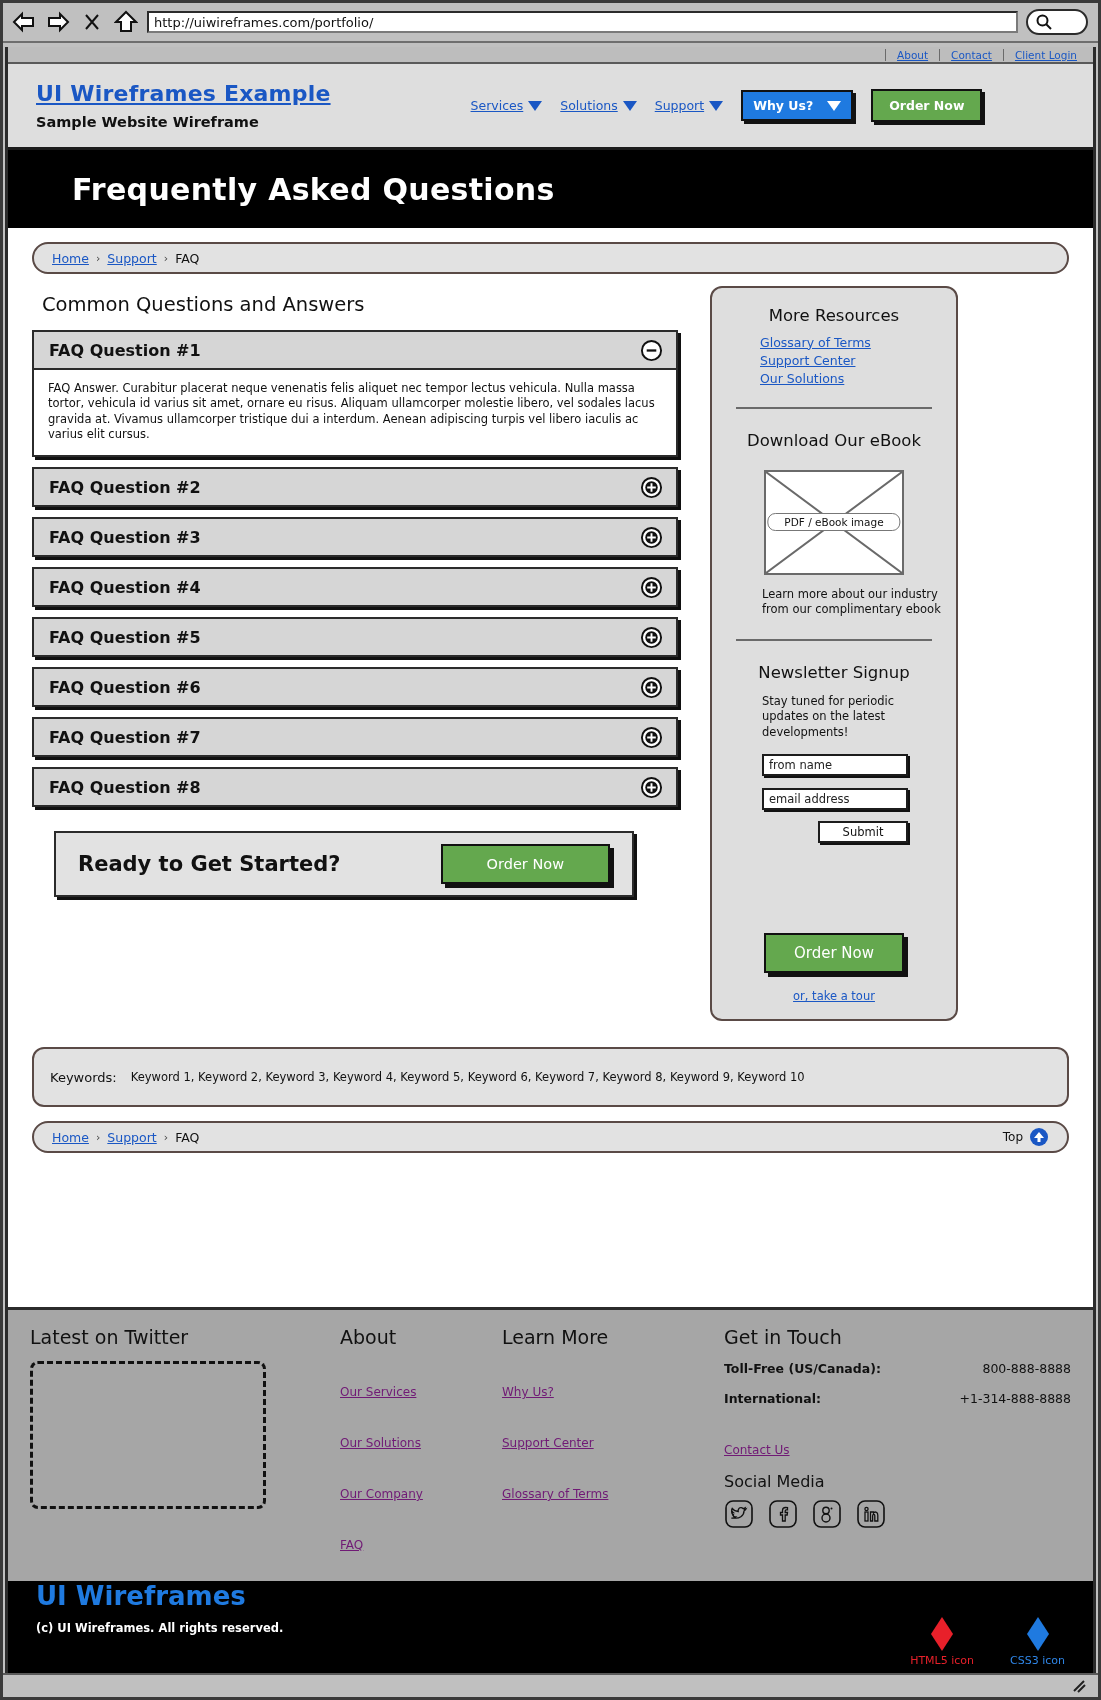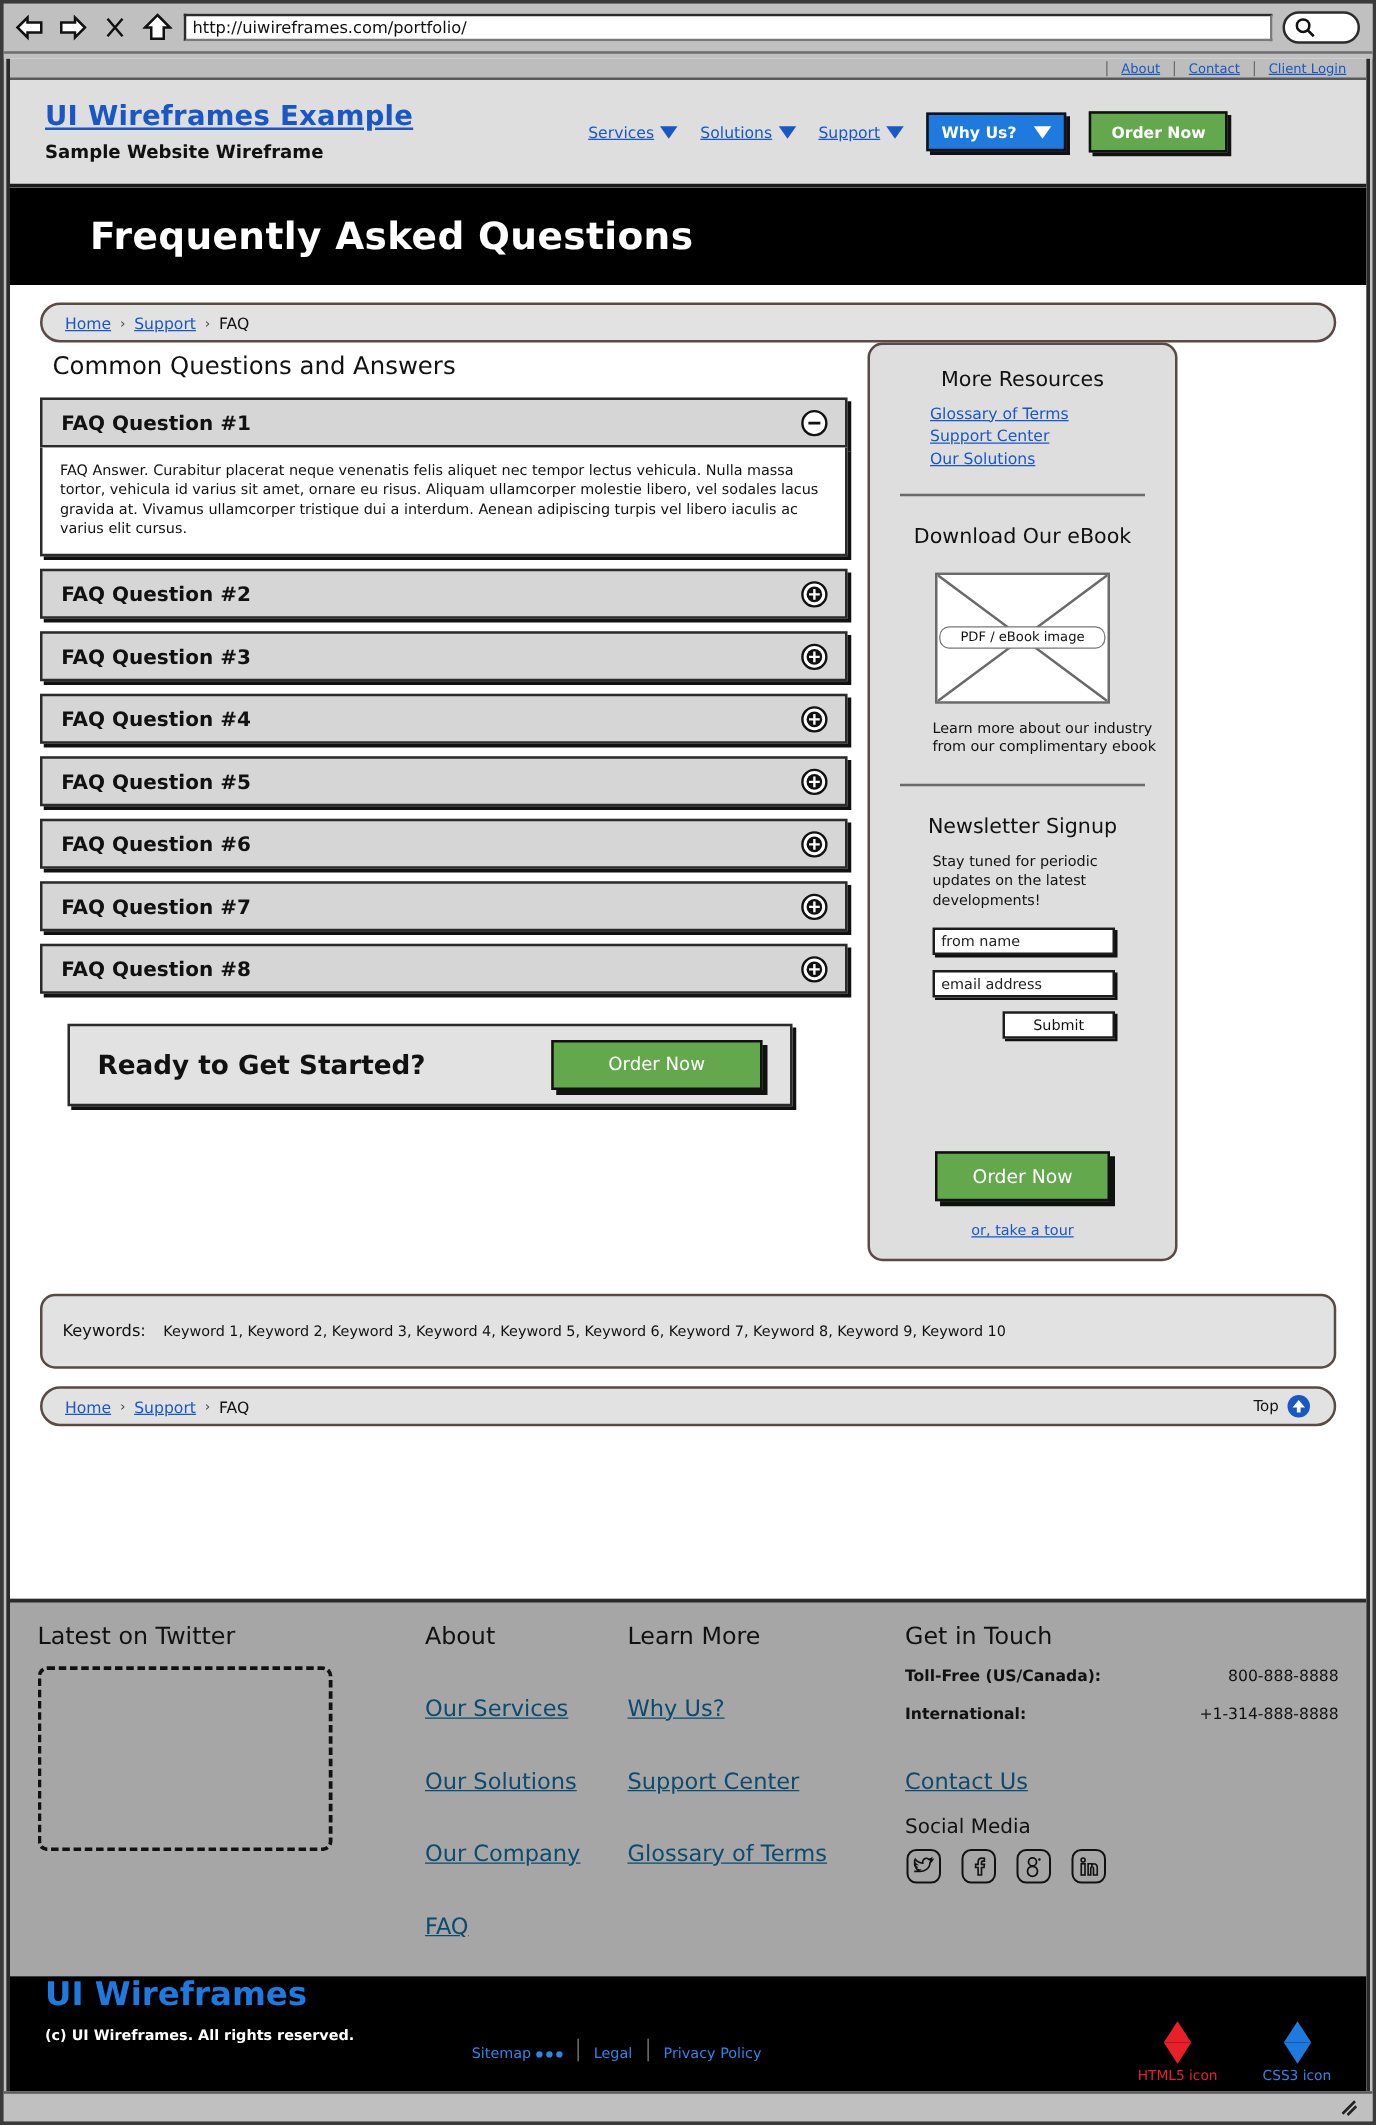--- a/index.html
+++ b/index.html
@@ -101,21 +101,21 @@
   .crumb-bar {
     height: 32px; border:2px solid #5a4a46; border-radius: 16px;
     background:#e2e2e2; display:flex; align-items:center;
     padding: 0 18px; gap: 7px; font-size: 12.5px; color:#111;
   }
   .crumb-bar a { color:#1a57c4; text-decoration: underline; }
   .crumb-sep { color:#444; font-size: 11px; }
   .crumb-top { margin-left:auto; display:flex; align-items:center; gap:6px; }
   .crumb-top span { color:#111; font-size: 12px; }
 
-  .content-cols { display:flex; gap: 16px; margin-top: 0; }
+  .content-cols { display:flex; gap: 32px; margin-top: 12px; }
   .col-main { width: 646px; }
   .col-side { width: 248px; }
 
   .section-title { font-size: 19.5px; color:#111; margin: 7px 0 14px 10px; }
 
   .faq-item { margin-bottom: 10px; }
   .faq-head {
     height: 40px; background:#d6d6d6; border:2px solid #2b2b2b;
     box-shadow: 3px 3px 0 #111;
     display:flex; align-items:center; justify-content: space-between;
@@ -195,21 +195,21 @@
   .footer {
     background:#a6a6a6; border-top: 3px solid #2b2b2b;
     padding: 16px 22px 14px 22px; display:flex; gap: 0;
   }
   .f-col { }
   .f-col.c1 { width: 310px; }
   .f-col.c2 { width: 162px; }
   .f-col.c3 { width: 222px; }
   .f-col.c4 { flex:1; }
   .f-h { font-size: 19px; color:#111; margin-bottom: 13px; }
-  .f-col a { display:block; font-size: 18px; color:#0c4a6e; text-decoration: underline; margin-bottom: 15px; margin-top: 37px; }
+  .f-col a { display:block; font-size: 12px; color:#701a75; text-decoration: underline; margin-bottom: 15px; margin-top: 37px; }
   .twitter-box {
     width: 236px; height: 148px; border: 3px dashed #111;
     border-radius: 8px; background: transparent;
   }
   .contact-row { display:flex; font-size: 12.5px; color:#111; margin-bottom: 15px; }
   .contact-label { font-weight: bold; }
   .contact-val { margin-left: auto; padding-left: 14px; }
   .social-h { font-size: 16px; color:#111; margin: 6px 0 8px 0; }
   .social-row { display:flex; gap: 14px; }
   .social-ico { width: 30px; height: 30px; }
@@ -541,31 +541,20 @@
             </svg>
         </div>
       </div>
     </div>
 
     <div class="bottom-bar">
       <div class="bb-brand">
         <div class="bb-logo">UI Wireframes</div>
         <div class="bb-copy">(c) UI Wireframes. All rights reserved.</div>
       </div>
-      <div class="bb-links">
-        <a><span>Sitemap</span><span class="dots">
-              <i class="dot"></i>
-              <i class="dot"></i>
-              <i class="dot"></i>
-            </span></a>
-        <span class="bb-div"></span>
-        <a>Legal</a>
-        <span class="bb-div"></span>
-        <a>Privacy Policy</a>
-      </div>
       <div class="tech-icons">
         <div class="tech">
           <span style="display:flex;flex-direction:column;align-items:center">
             <i class="diamond d-red"></i>
               <i class="diamond d-red2"></i>
           </span>
           <span class="tech-label" style="color:#e8202a">HTML5 icon</span>
         </div>
         <div class="tech">
           <span style="display:flex;flex-direction:column;align-items:center">

